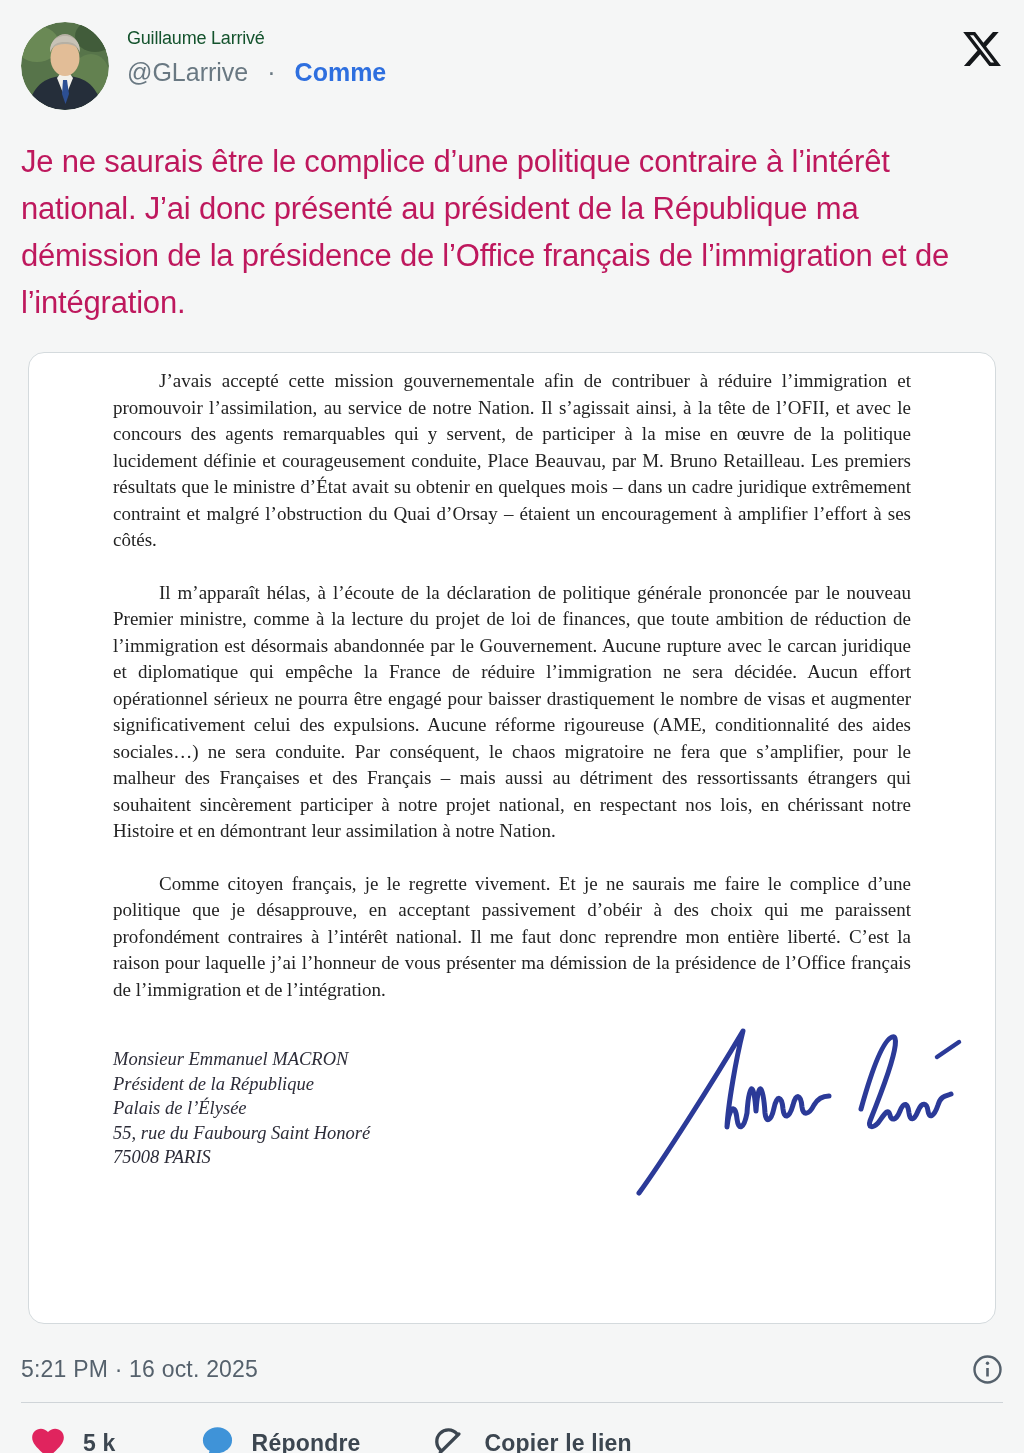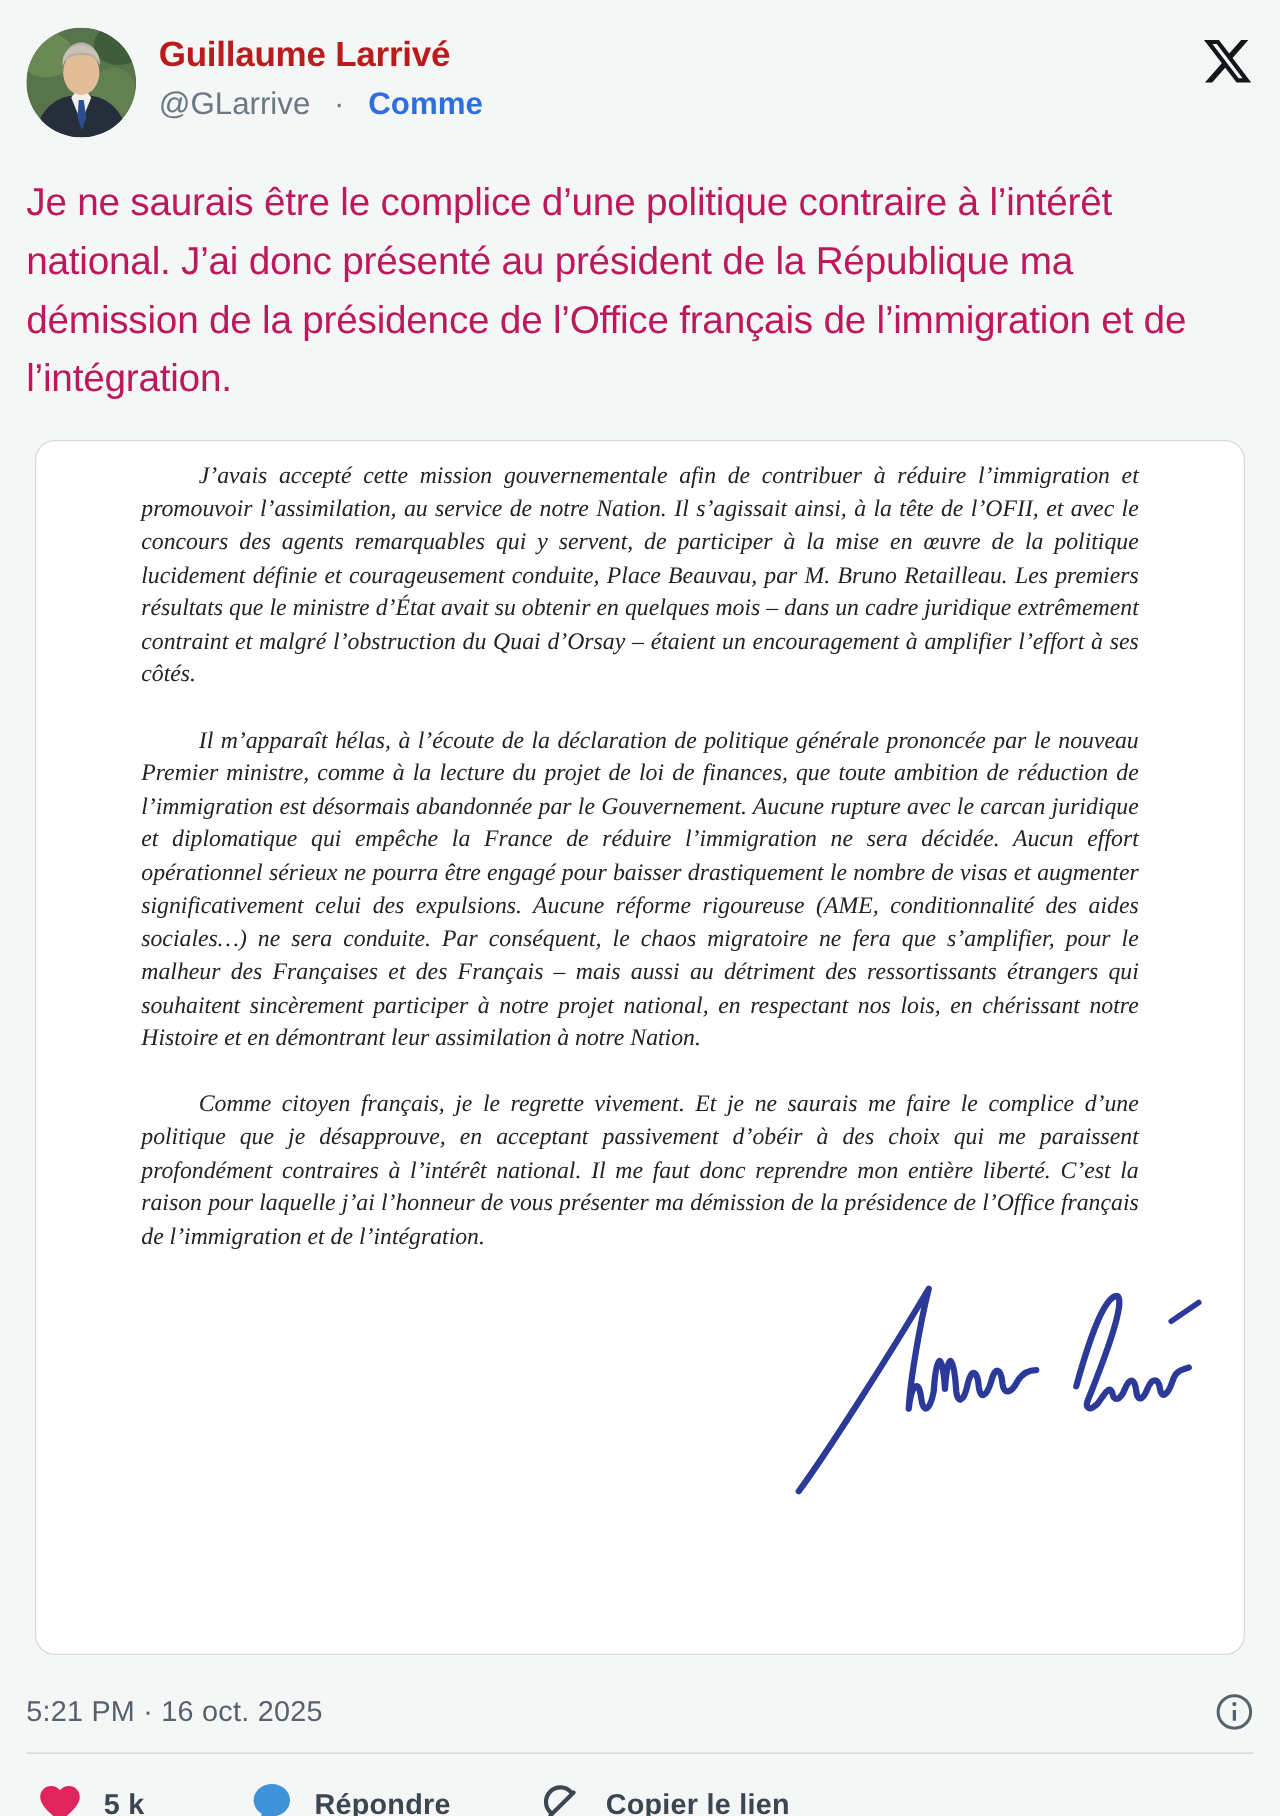--- a/index.html
+++ b/index.html
@@ -9,21 +9,21 @@
     font-family:"Liberation Sans", sans-serif;
     color:#14171a;
     overflow:hidden;
   }
   .page { padding:22px 21px 0 21px; }
 
   
   .tweet-header { display:flex; align-items:flex-start; height:90px; margin-bottom:26px; }
   .avatar { width:88px; height:88px; border-radius:50%; overflow:hidden; flex:0 0 88px; }
   .names { margin-left:18px; padding-top:6px; }
-  .display-name { font-size:28px; font-weight:700; color:#b91c1c; letter-spacing:-0.2px; }
+  .display-name { font-size:18px; font-weight:400; color:#14532d; letter-spacing:-0.2px; }
   .handle-row { margin-top:9px; font-size:25px; color:#697882; display:flex; align-items:center; gap:19px; }
   .follow-link { color:#2e6fdf; font-weight:700; text-decoration:none; }
   .x-logo { margin-left:auto; margin-top:6px; width:42px; height:42px; }
 
   
   .tweet-text {
     font-size:31px; line-height:47px; font-weight:400; letter-spacing:-0.2px;
     max-width:935px; margin-bottom:26px; color:#be185d;
   }
 
@@ -35,21 +35,21 @@
     border-radius:16px;
     padding:15px 84px 22px 84px;
     height:972px;
     overflow:hidden;
   }
   .letter {
     font-family:"Liberation Serif", "DejaVu Serif", serif;
     font-size:19px; line-height:26.5px; color:#232323;
     text-align:justify;
   }
-  .letter p { text-indent:46px; margin-bottom:26px;font-style:italic; }
+  .letter p { text-indent:46px; margin-bottom:26px; }
   .letter p:last-of-type { margin-bottom:0; }
 
   .letter-bottom { position:relative; margin-top:44px; height:160px; }
   .address-block {
     font-style:italic; font-size:18.5px; line-height:24.5px; color:#2c2c38;
   }
   .signature {
     position:absolute; right:-64px; top:-36px; width:350px; height:190px;
   }
 
@@ -113,20 +113,27 @@
 
   <p class="tweet-text">Je ne saurais être le complice d’une politique contraire à l’intérêt national. J’ai donc présenté au président de la République ma démission de la présidence de l’Office français de l’immigration et de l’intégration.</p>
 
   <div class="letter-card">
     <div class="letter">
       <p>J’avais accepté cette mission gouvernementale afin de contribuer à réduire l’immigration et promouvoir l’assimilation, au service de notre Nation. Il s’agissait ainsi, à la tête de l’OFII, et avec le concours des agents remarquables qui y servent, de participer à la mise en œuvre de la politique lucidement définie et courageusement conduite, Place Beauvau, par M. Bruno Retailleau. Les premiers résultats que le ministre d’État avait su obtenir en quelques mois – dans un cadre juridique extrêmement contraint et malgré l’obstruction du Quai d’Orsay – étaient un encouragement à amplifier l’effort à ses côtés.</p>
       <p>Il m’apparaît hélas, à l’écoute de la déclaration de politique générale prononcée par le nouveau Premier ministre, comme à la lecture du projet de loi de finances, que toute ambition de réduction de l’immigration est désormais abandonnée par le Gouvernement. Aucune rupture avec le carcan juridique et diplomatique qui empêche la France de réduire l’immigration ne sera décidée. Aucun effort opérationnel sérieux ne pourra être engagé pour baisser drastiquement le nombre de visas et augmenter significativement celui des expulsions. Aucune réforme rigoureuse (AME, conditionnalité des aides sociales…) ne sera conduite. Par conséquent, le chaos migratoire ne fera que s’amplifier, pour le malheur des Françaises et des Français – mais aussi au détriment des ressortissants étrangers qui souhaitent sincèrement participer à notre projet national, en respectant nos lois, en chérissant notre Histoire et en démontrant leur assimilation à notre Nation.</p>
       <p>Comme citoyen français, je le regrette vivement. Et je ne saurais me faire le complice d’une politique que je désapprouve, en acceptant passivement d’obéir à des choix qui me paraissent profondément contraires à l’intérêt national. Il me faut donc reprendre mon entière liberté. C’est la raison pour laquelle j’ai l’honneur de vous présenter ma démission de la présidence de l’Office français de l’immigration et de l’intégration.</p>
 
       <div class="letter-bottom">
+        <div class="address-block">
+          <div>Monsieur Emmanuel MACRON</div>
+          <div>Président de la République</div>
+          <div>Palais de l’Élysée</div>
+          <div>55, rue du Faubourg Saint Honoré</div>
+          <div>75008 PARIS</div>
+        </div>
         <svg class="signature" viewBox="0 0 350 190" fill="none" stroke="#2b3a98" stroke-linecap="round" stroke-linejoin="round" title="Guillaume Larrivé">
           <path stroke-width="5" d="M14 182 C 36 152, 86 74, 118 20 C 111 48, 103 94, 102 116
             c 2 -18, 8 -26, 10 -8 c 1.5 12, 7 10, 10 -6
             c 2 -32, 7 -32, 9 -2 c 2 -30, 7 -30, 9 2
             c 1 10, 6 9, 9 -5 c 3 -14, 8 -12, 9 1
             c 1 10, 6 10, 10 -4 c 3 -12, 8 -11, 9 2
             c 1 9, 7 8, 12 -2 c 4 -7, 9 -9, 15 -9"></path>
           <path stroke-width="5" d="M236 98 C 246 62, 257 30, 267 26 C 273 24, 271 38, 263 62
             C 257 80, 249 100, 245 110 C 243 116, 247 118, 253 112
             c 6 -8, 10 -16, 12 -8 c 1 6, 6 6, 10 -4

